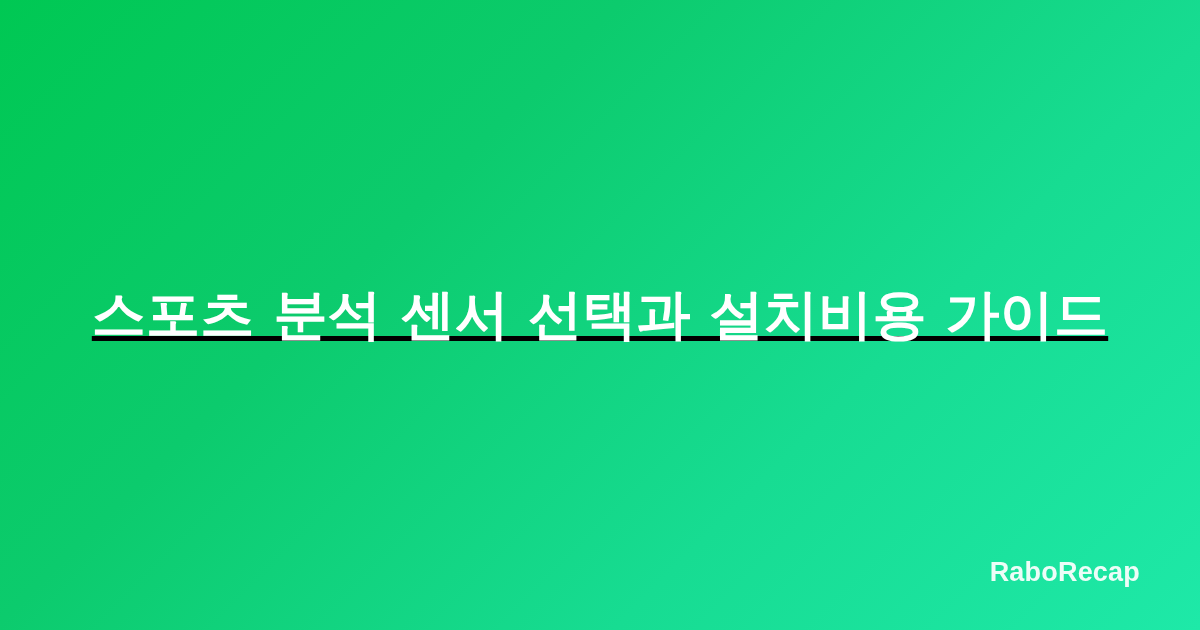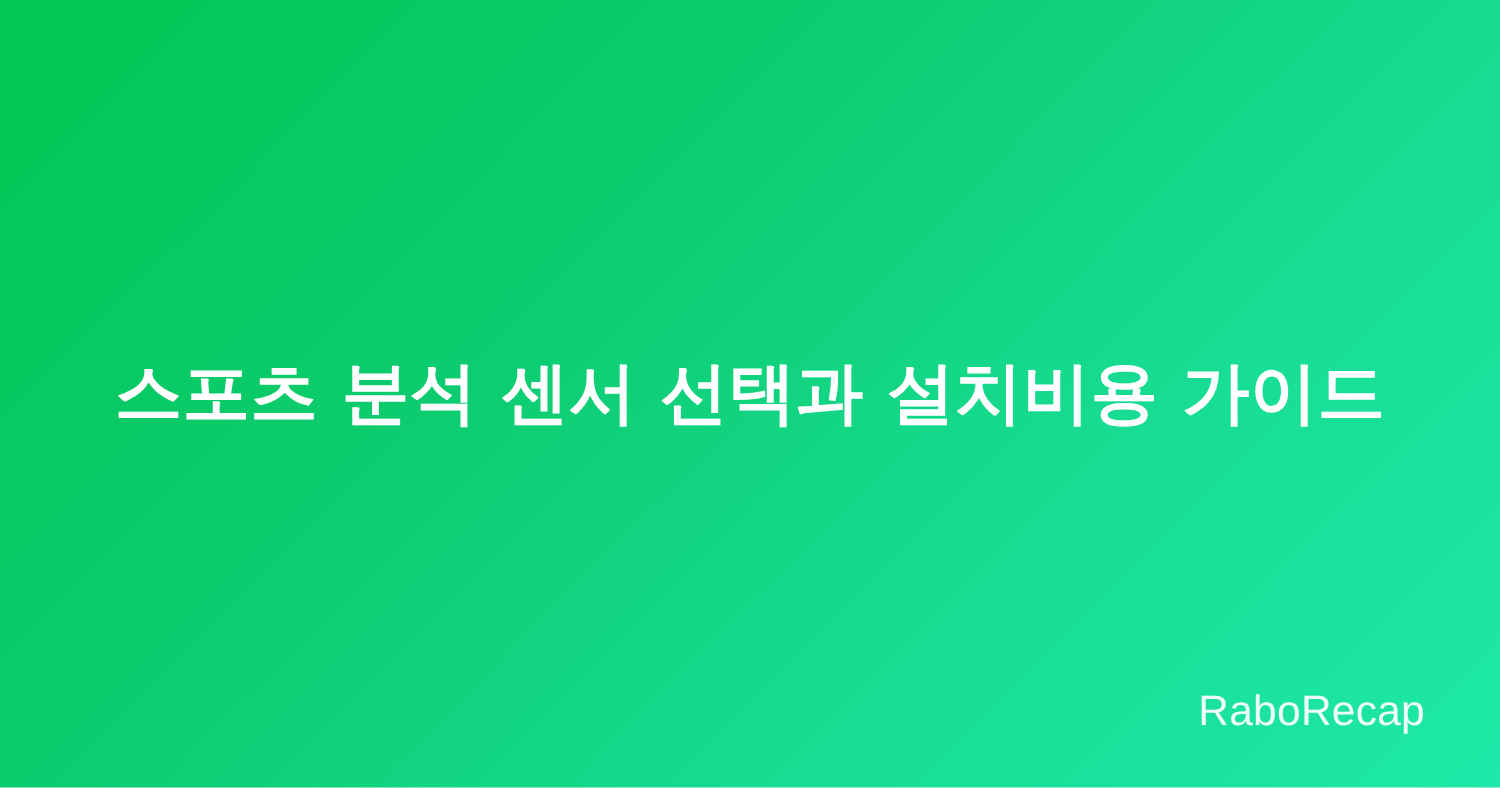--- a/index.html
+++ b/index.html
@@ -28,20 +28,21 @@
     position: absolute;
     left: 0;
     right: 0;
     top: 0;
     bottom: 0;
     display: flex;
     align-items: center;
     justify-content: center;
     padding: 0 70px;
     box-sizing: border-box;
+    text-decoration: underline;
   }
 
   .title {
     margin: 0;
     width: 100%;
     text-align: center;
     color: #ffffff;
     font-family: "DejaVu Sans", "Liberation Sans", sans-serif;
     font-size: 54px;
     font-weight: 700;
@@ -49,22 +50,22 @@
     letter-spacing: 0.2px;
     word-break: keep-all;
   }
 
   .brand {
     position: absolute;
     right: 60px;
     bottom: 44px;
     color: rgba(255, 255, 255, 0.92);
     font-family: "Liberation Sans", "DejaVu Sans", sans-serif;
-    font-size: 34px;
-    font-weight: 400;
+    font-size: 27px;
+    font-weight: 700;
     line-height: 1;
     letter-spacing: 0.2px;
     white-space: nowrap;
   }
 </style>
 </head>
 <body>
 
 <div class="card">
 

